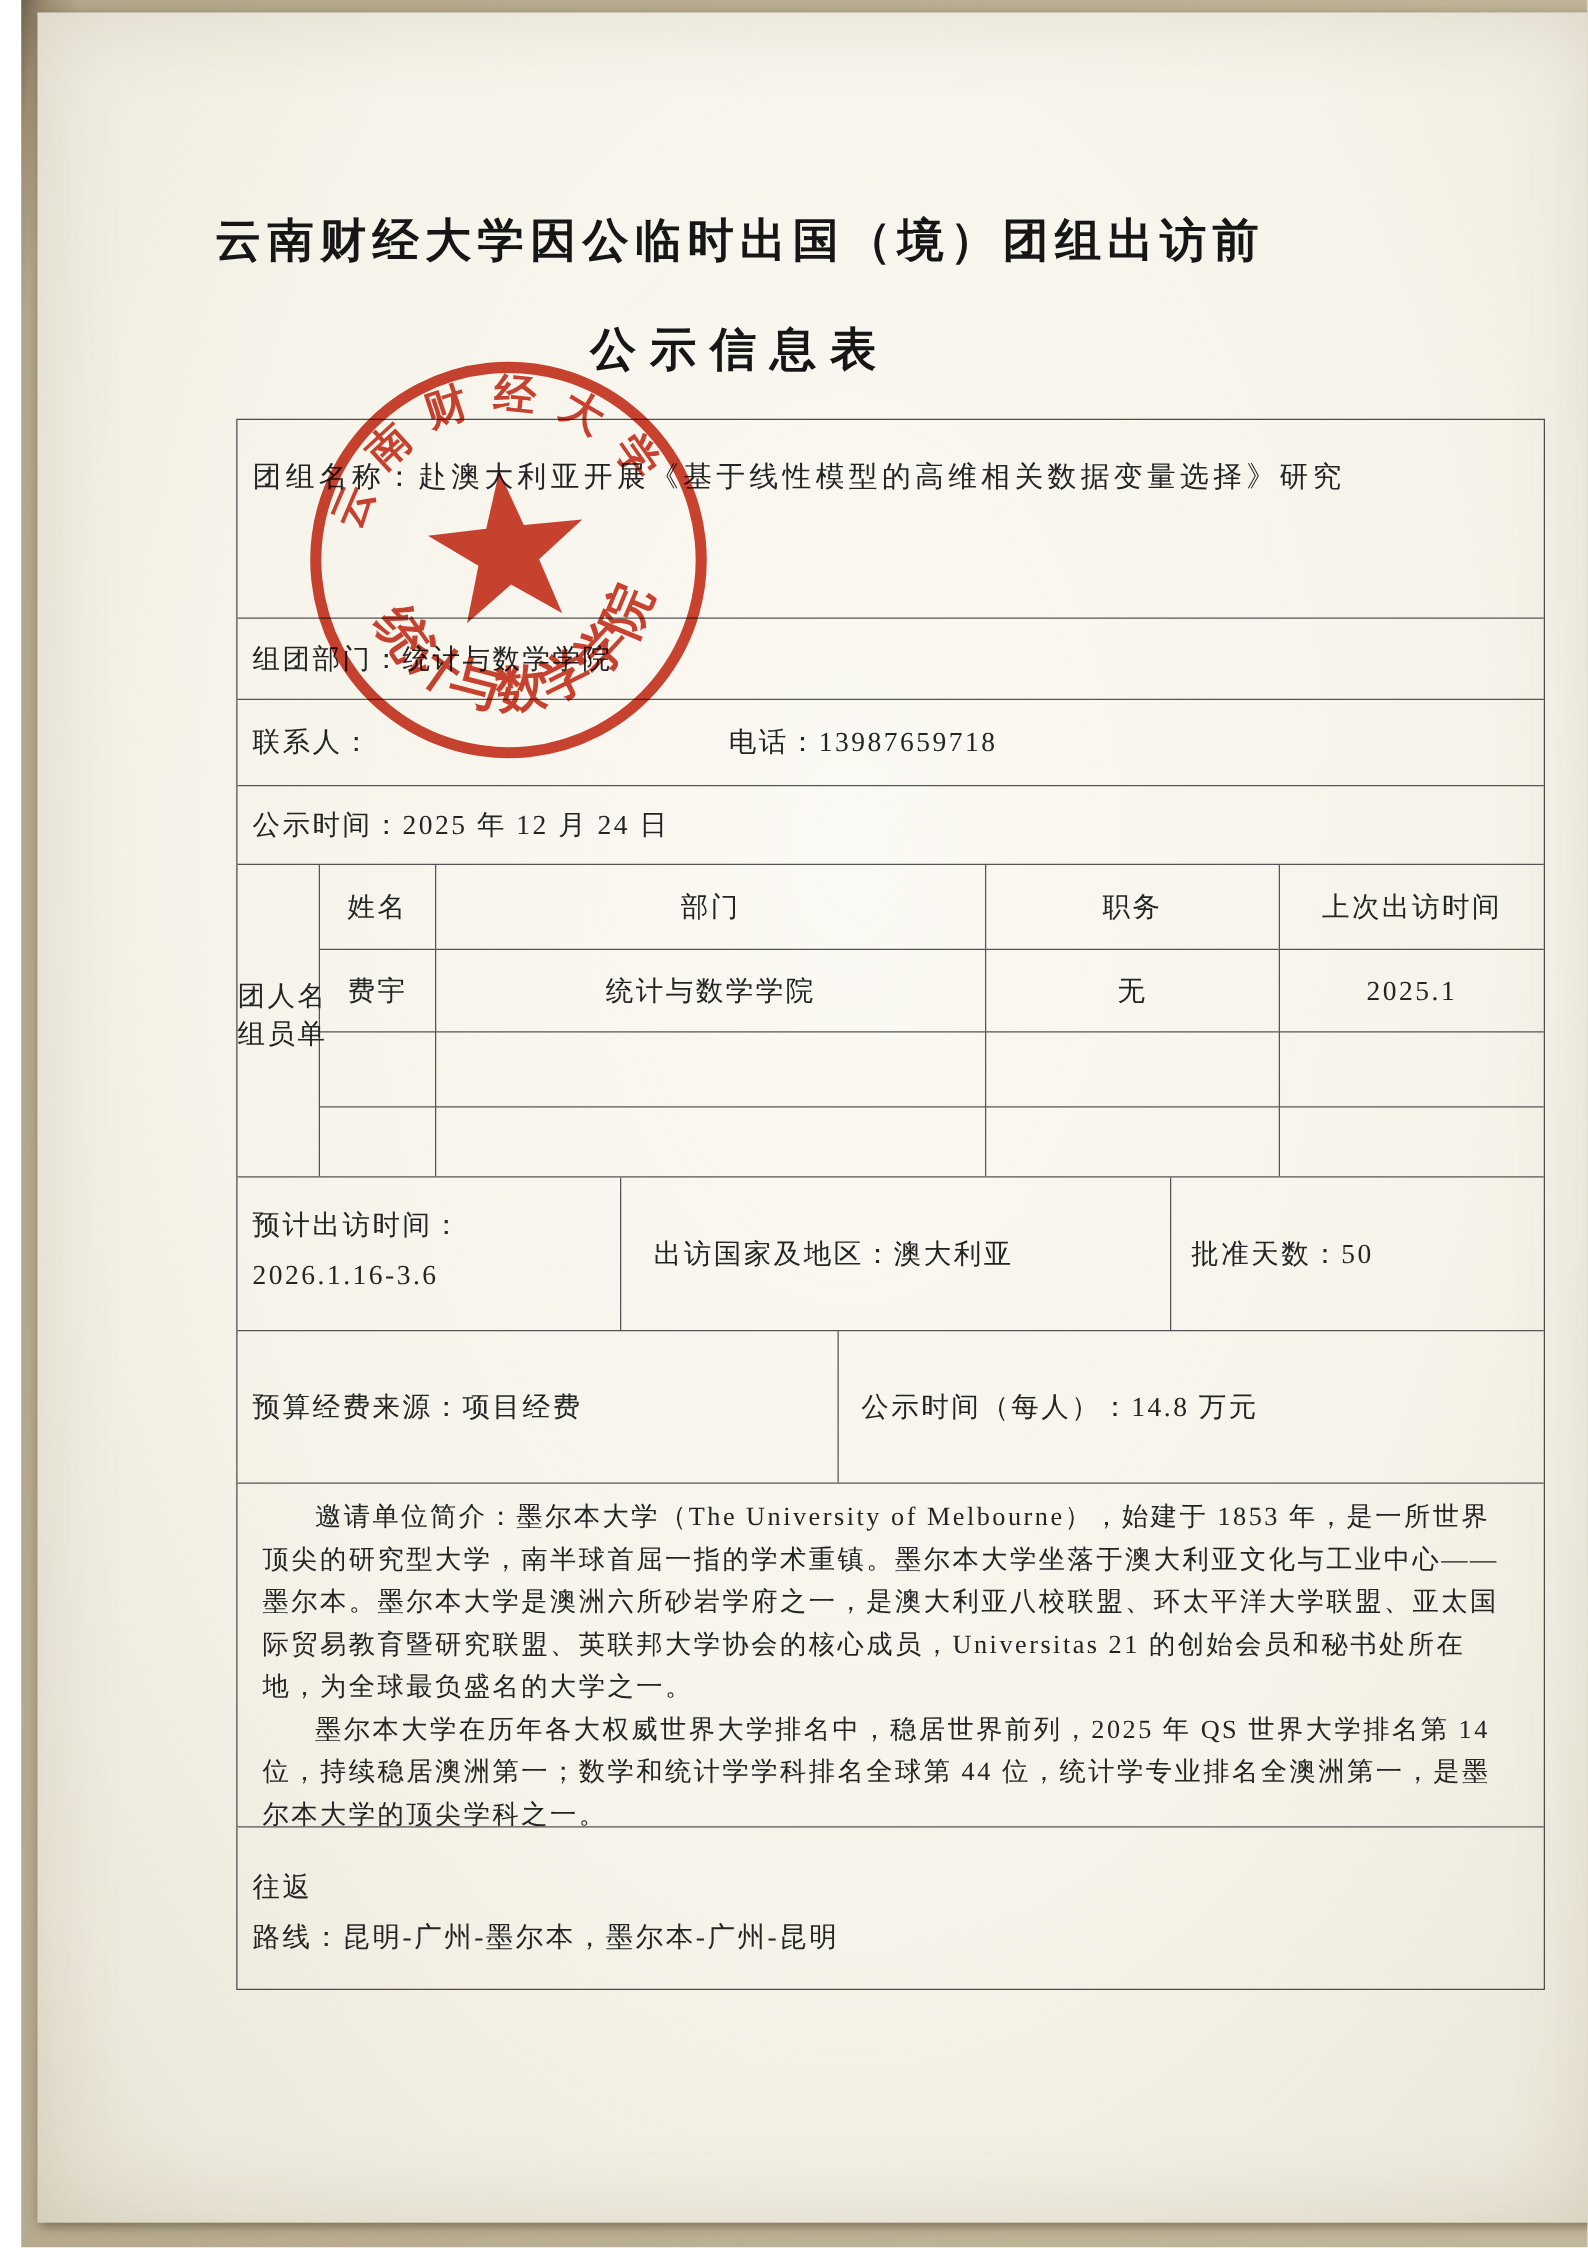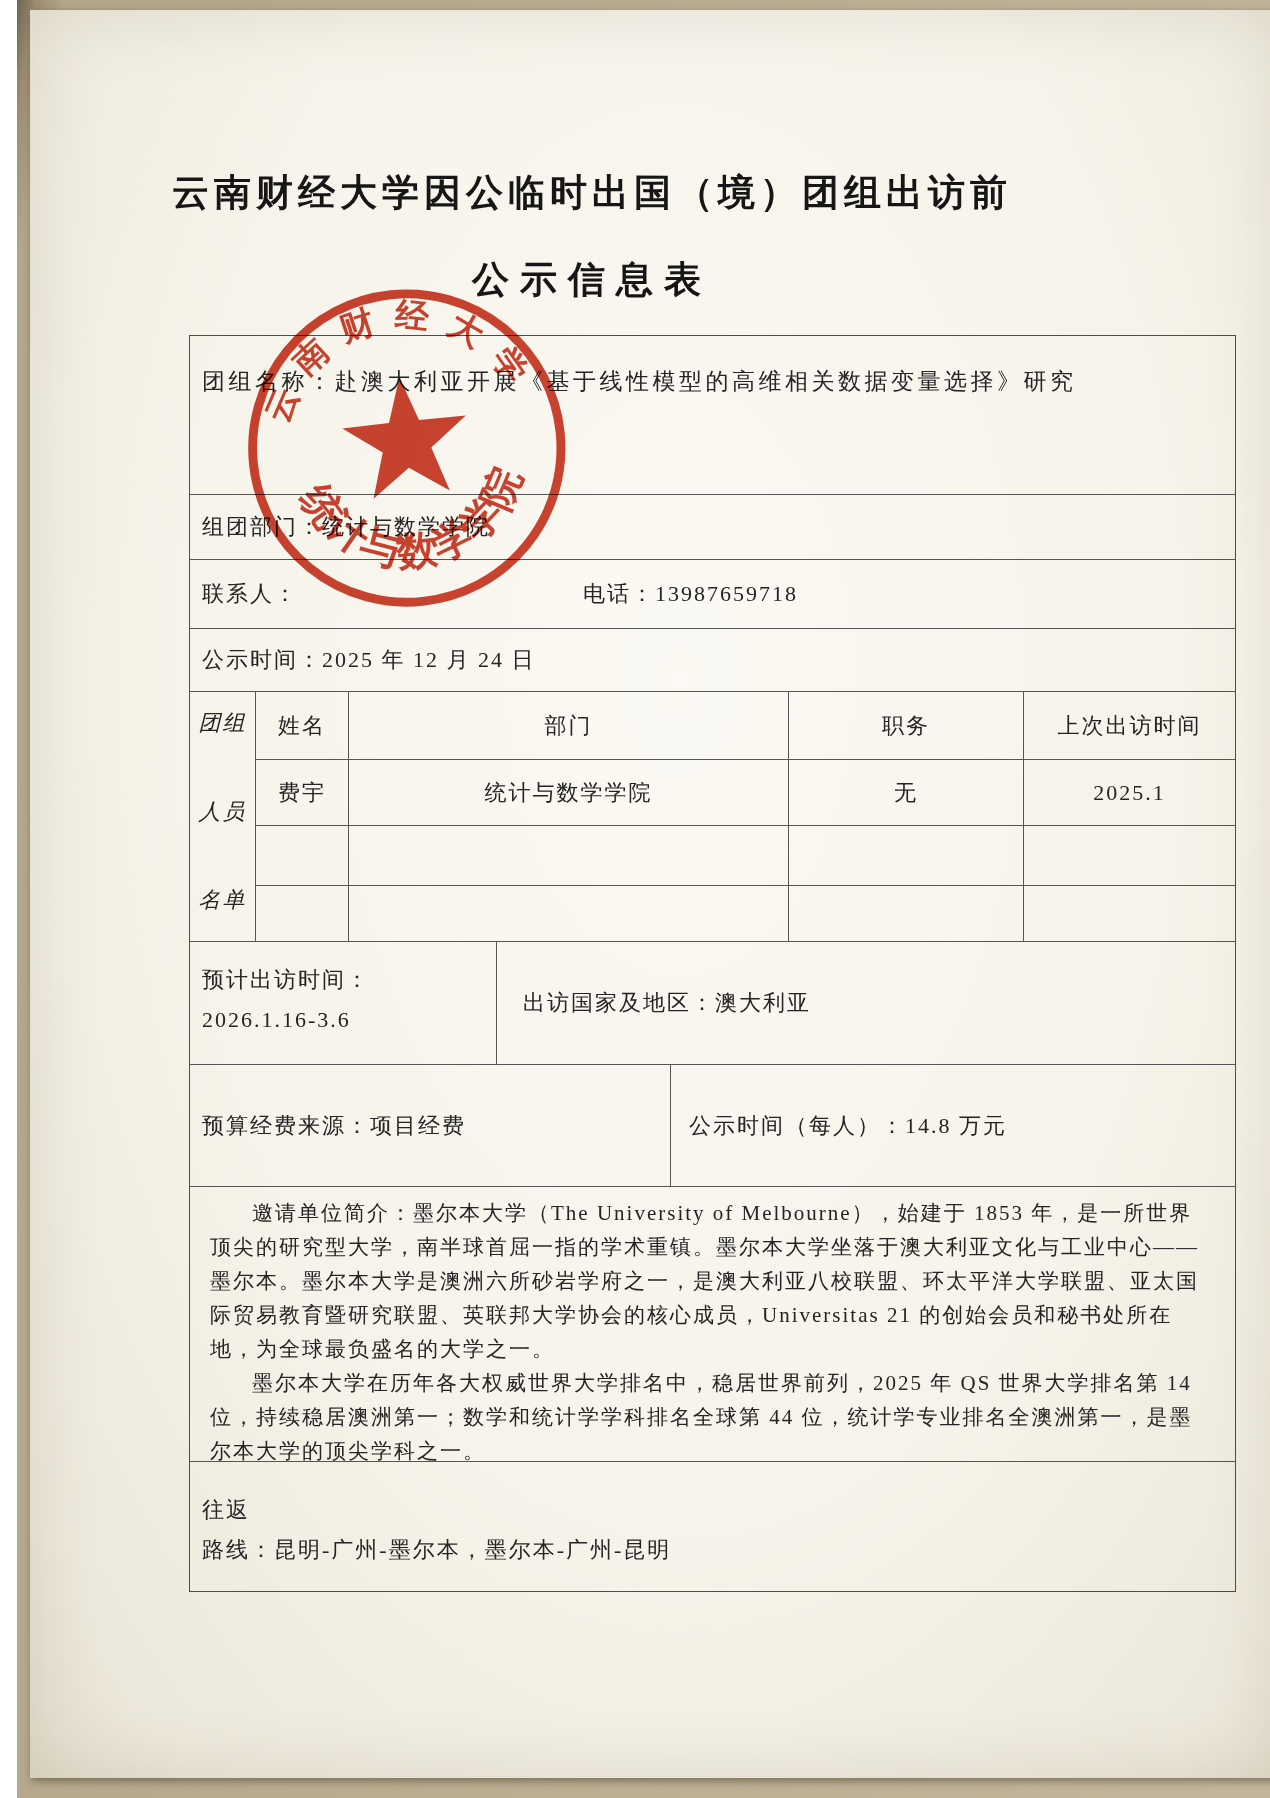--- a/index.html
+++ b/index.html
@@ -30,22 +30,22 @@
   .cell { height:100%; display:flex; align-items:center; }
   .cell + .cell { border-left:1px solid #555; }
 
   .r1 { height:158px; display:block; padding:16px 16px 0 12px; line-height:60px; font-size:23px; letter-spacing:3.5px; }
   .r2 { height:65px;  padding-left:12px; }
   .r3 { height:69px;  padding-left:12px; }
   .r3 .phone { position:absolute; left:393px; top:0; height:100%; display:flex; align-items:center; }
   .r4 { height:63px;  padding-left:12px; }
 
   .r5 { height:250px; align-items:stretch; }
-  .side-label { width:66px; border-right:1px solid #555; display:flex; flex-direction:column;
-                justify-content:space-between; align-items:center; padding:16px 0 26px 0;font-style:italic; }
+  .side-label { width:66px; border-right:1px solid #555; display:flex; flex-direction:row;
+                justify-content:space-between; align-items:center; padding:16px 0 26px 0; }
   .pgrid { flex:1; display:grid; grid-template-columns:92px 440px 235px 1fr;
            grid-template-rows:67px 66px 60px 1fr; }
   .pcell { display:flex; align-items:center; justify-content:center; text-align:center;
            border-left:1px solid #555; border-top:1px solid #555; line-height:30px; padding:0 6px; }
   .pcell.col1 { border-left:none; }
   .pcell.rowh { border-top:none; }
 
   .r6 { height:123px; }
   .r6 .c1 { width:306px; display:block; padding:18px 0 0 12px; line-height:40px; }
   .r6 .c2 { width:440px; padding-left:26px; }
@@ -129,20 +129,24 @@
 
     <div class="row r6">
       <div class="cell c1">
         <span>预计出访时间：</span><br>
         <span>2026.1.16-3.6</span>
       </div>
       <div class="cell c2">
         <span>出访国家及地区：</span>
           <span>澳大利亚</span>
       </div>
+      <div class="cell c3">
+        <span>批准天数：</span>
+          <span>50</span>
+      </div>
     </div>
 
     <div class="row r7">
       <div class="cell c1">
         <span>预算经费来源：</span>
           <span>项目经费</span>
       </div>
       <div class="cell c2">
         <span>公示时间（每人）：</span>
           <span>14.8 万元</span>

